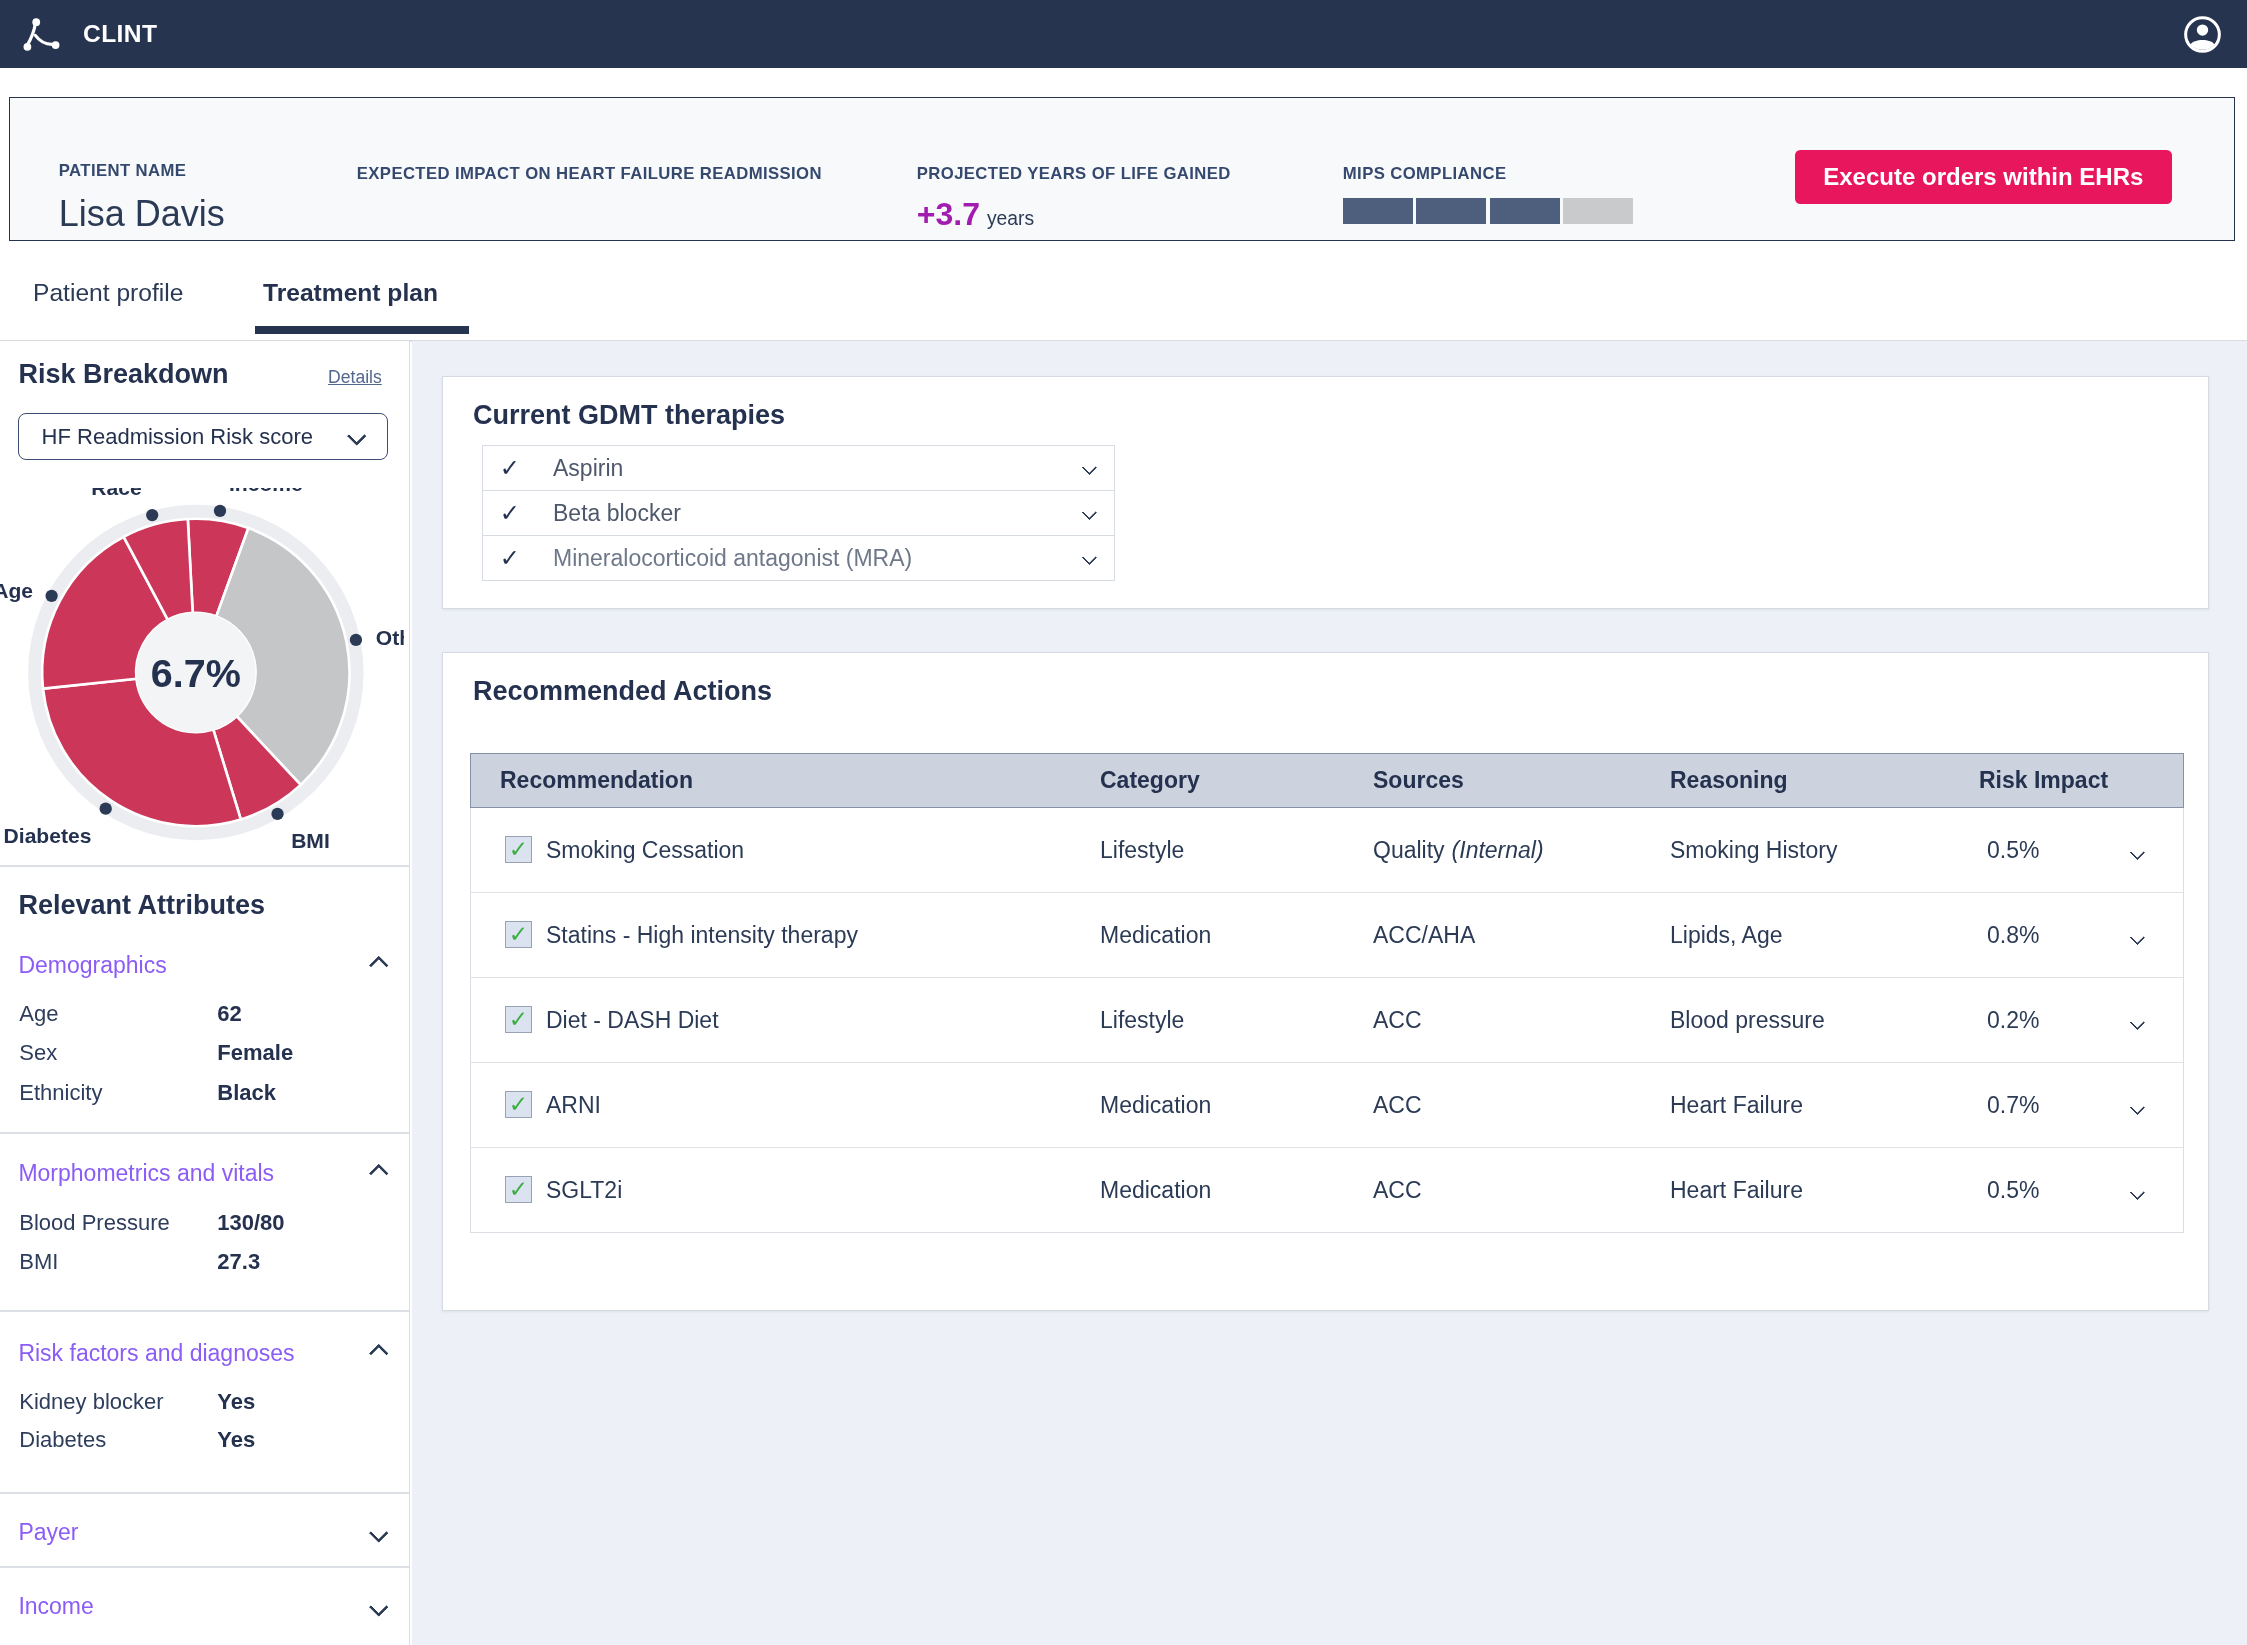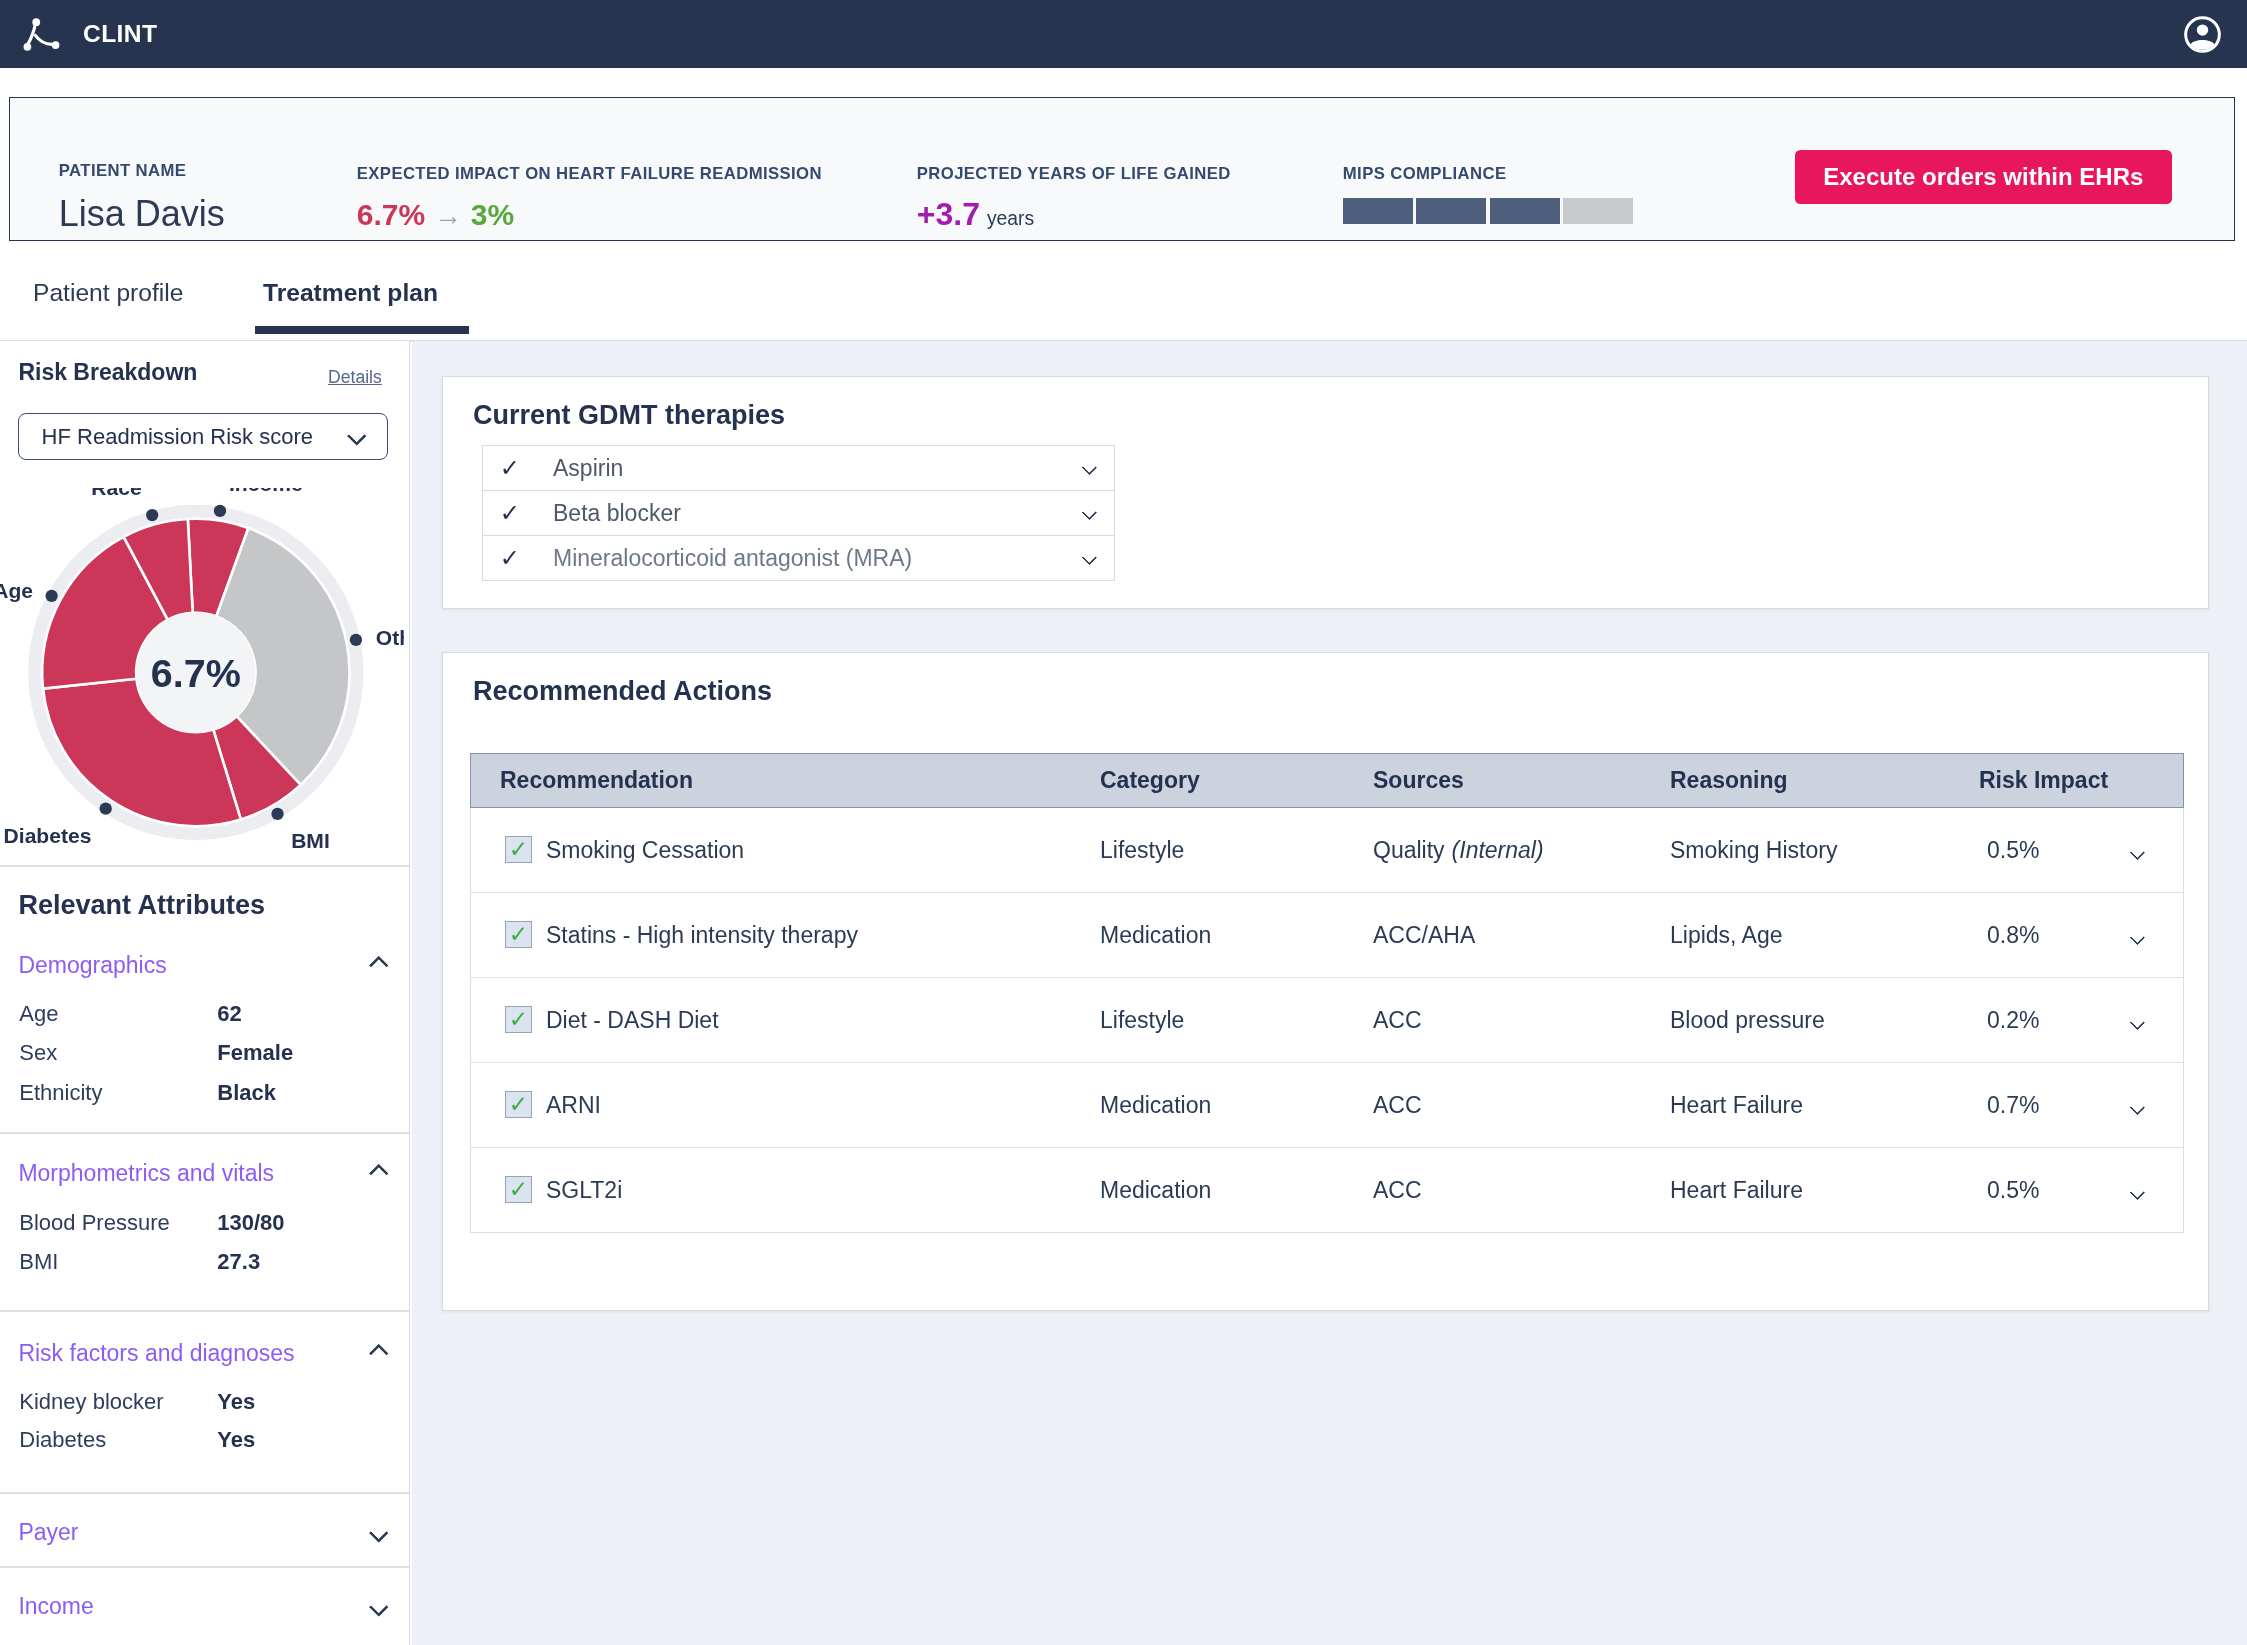--- a/index.html
+++ b/index.html
@@ -34,21 +34,21 @@
   .tab{position:absolute;top:279px;font-size:24.6px;color:#2b3a55;cursor:pointer}
   .tab-0{left:33px}
   .tab-1{left:263px}
   .tab.active{font-weight:bold;color:#24314f}
   .tab-underline{position:absolute;left:255px;top:326px;width:214px;height:8px;background:#273450}
   .tabs-divider{position:absolute;left:0;top:340px;width:2247px;height:1.8px;background:#d9dce1}
   
   .main-bg{position:absolute;left:412px;top:341px;width:1835px;height:1304px;background:#edf0f6}
   .sidebar{position:absolute;left:0;top:341px;width:410px;height:1304px;background:#fff;border-right:1.8px solid #d9dce1;box-sizing:border-box}
   
-  .rb-title{position:absolute;left:18.4px;top:359px;font-size:23px;font-weight:bold;color:#24314f}
+  .rb-title{position:absolute;left:18.4px;top:359px;font-size:27px;font-weight:bold;color:#24314f}
   .details-link{position:absolute;left:328px;top:367px;font-size:17.6px;color:#53678f;text-decoration:underline;cursor:pointer}
   .score-select{position:absolute;left:17.6px;top:413px;width:370px;height:47px;background:#fff;border:1.8px solid #3c4e74;
     border-radius:8px;box-sizing:border-box;cursor:pointer}
   .score-select .sel-text{position:absolute;left:23px;top:9.7px;font-size:22px;color:#24314f;white-space:nowrap}
   .score-select .chev{position:absolute;right:23px;top:15px}
   .donut-wrap{position:absolute;left:0px;top:488px;width:404px;height:369px}
   .side-divider{position:absolute;left:0;width:410px;height:1.8px;background:#dcdfe5}
   .ra-title{position:absolute;left:18.4px;top:890px;font-size:27px;font-weight:bold;color:#24314f}
   .attr-group-header{position:absolute;left:18.4px;width:372px;height:32px;cursor:pointer}
   .attr-group-label{font-size:23px;color:#8b5cf6}
@@ -114,23 +114,20 @@
   </div>
 </div>
 
 <div class="summary-bar">
   <div class="s-col" style="left:49px;top:63px">
     <div class="s-label">PATIENT NAME</div>
     <div class="patient-name">Lisa Davis</div>
   </div>
   <div class="s-col" style="left:347px;top:66px">
     <div class="s-label">EXPECTED IMPACT ON HEART FAILURE READMISSION</div>
-    <div class="impact-line">
-      <span class="impact-from">6.7%</span><span class="impact-arrow">→</span><span class="impact-to">3%</span>
-    </div>
   </div>
   <div class="s-col" style="left:907px;top:66px">
     <div class="s-label">PROJECTED YEARS OF LIFE GAINED</div>
     <div class="years-line">
       <span class="years-value">+3.7</span><span class="years-unit">years</span>
     </div>
   </div>
   <div class="s-col" style="left:1333px;top:66px">
     <div class="s-label">MIPS COMPLIANCE</div>
     <div class="mips-bar" id="mips-bar">

